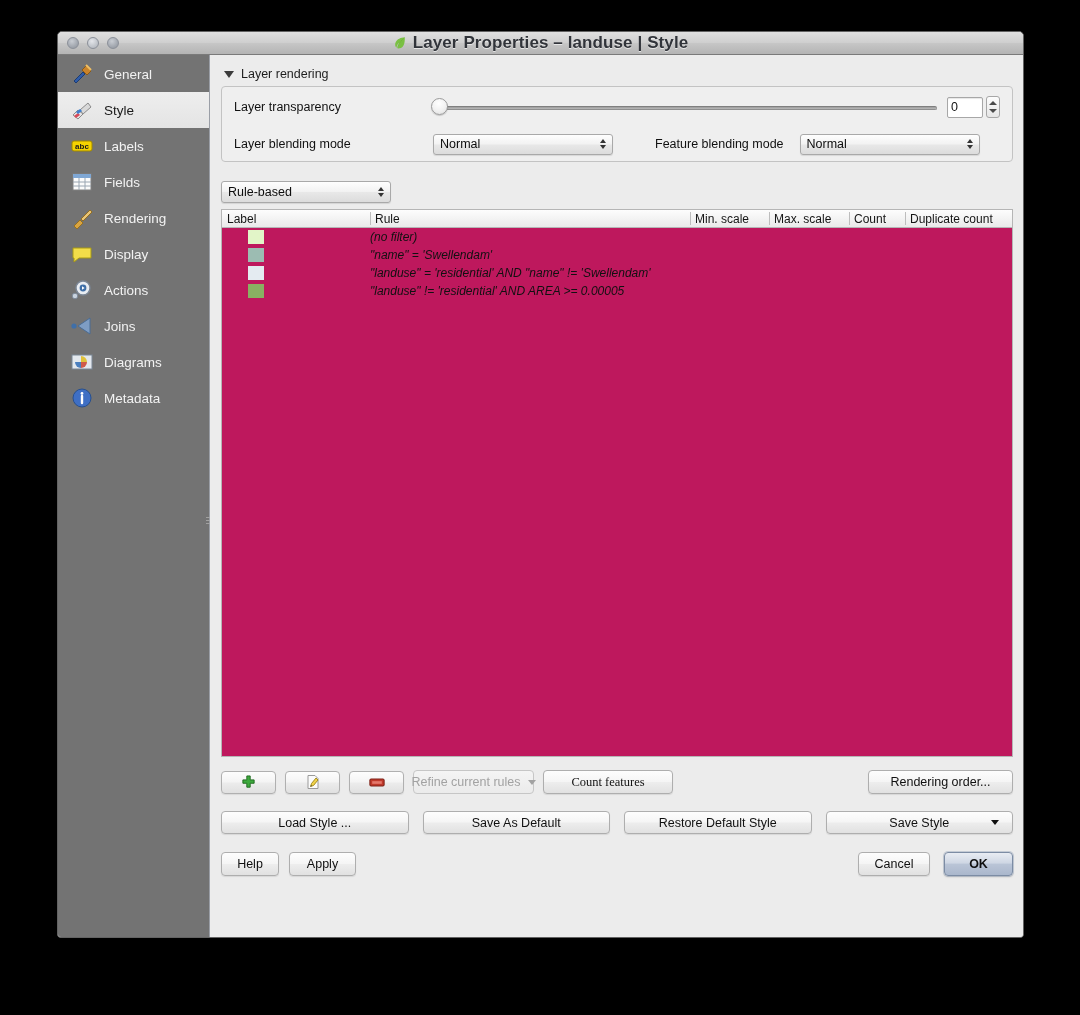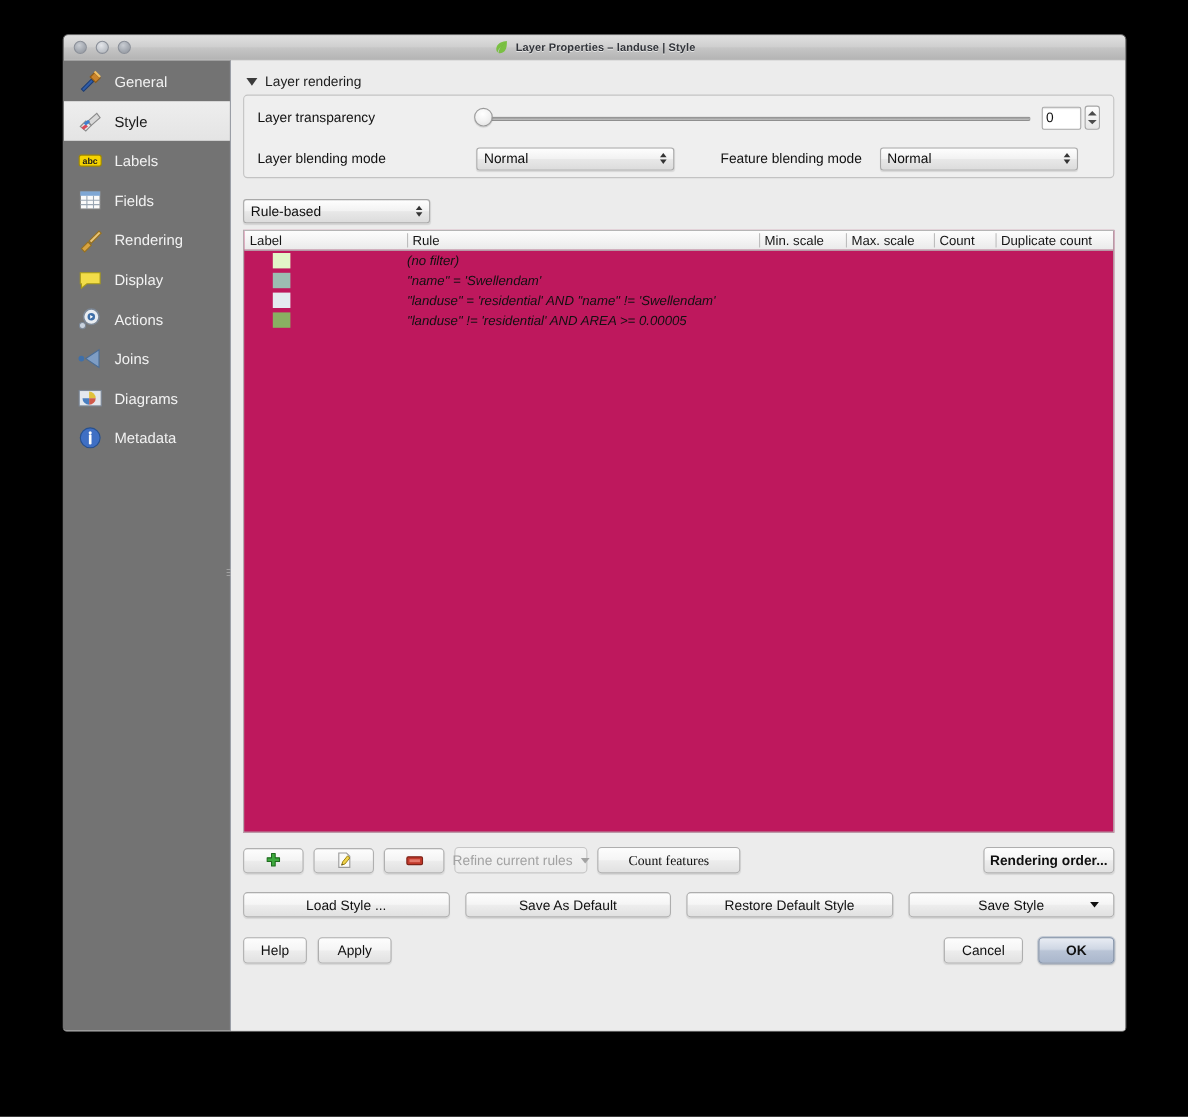--- a/index.html
+++ b/index.html
@@ -39,21 +39,21 @@
   }
   .light {
     width: 12px; height: 12px; border-radius: 50%;
     background: radial-gradient(circle at 40% 32%, #c9cdd3 0%, #a6abb3 55%, #8e939b 100%);
     border: 1px solid #8b9099;
   }
   .light.mid {
     background: radial-gradient(circle at 40% 32%, #e4e6ea 0%, #c3c7cd 55%, #aeb2b9 100%);
   }
   #title-text {
-    font-size: 10px; color: #31343a; font-weight: 700;
+    font-size: 17px; color: #31343a; font-weight: 700;
     display: flex; align-items: center; gap: 6px;
     letter-spacing: .1px;
     text-shadow: 0 1px 0 rgba(255,255,255,.6);
   }
   .qgis-leaf { width: 14px; height: 14px; display: block; }
 
   
   #body { display: flex; height: calc(100% - 23px); }
 
   
@@ -206,21 +206,21 @@
     background: linear-gradient(to bottom,#fdfdfd 0%,#f5f5f5 48%,#ededed 52%,#e1e1e1 100%);
     display: flex; align-items: center; justify-content: center;
     font-size: 12.5px; color: #101010;
     box-shadow: 0 1px 1px rgba(0,0,0,.09);
     padding: 0 10px; gap: 7px; white-space: nowrap;
   }
   .btn.disabled { color: #a2a2a2; background: linear-gradient(to bottom,#f4f4f4,#ebebeb); border-color: #c6c6c6; box-shadow:none; }
   .caret-dn { width:0;height:0;border-left:4.5px solid transparent;border-right:4.5px solid transparent;border-top:5.5px solid currentColor; }
   #refine-btn { width: 121px; }
   #count-btn { width: 130px; font-family: Liberation Serif, serif; }
-  #render-order-btn { position: absolute; right: 0; width: 119px; font-weight: bold; }
+  #render-order-btn { position: absolute; right: 0; width: 145px; }
 
   
   #style-row { display: flex; gap: 14px; margin-top: 17px; }
   #style-row .btn { flex: 1; height: 23px; }
   #save-style-btn { justify-content: center; position: relative; }
   #save-style-btn .caret-dn { position: absolute; right: 13px; }
 
   
   #dlg-row { display: flex; align-items: center; margin-top: 18px; }
   #help-btn { width: 58px; }

